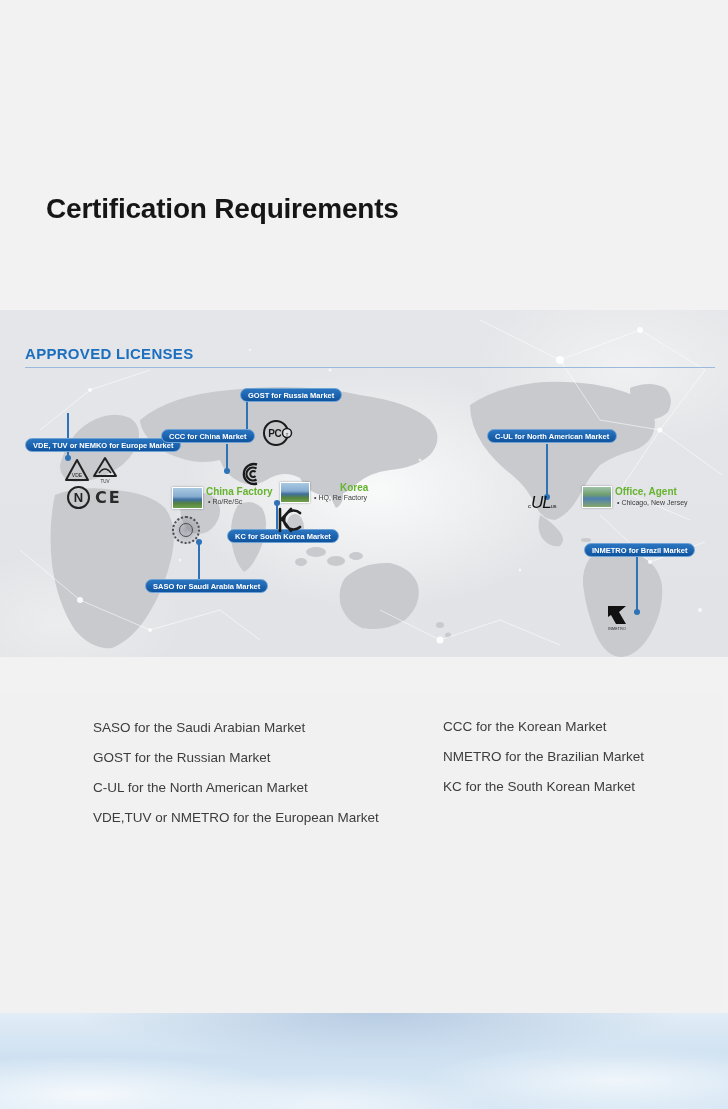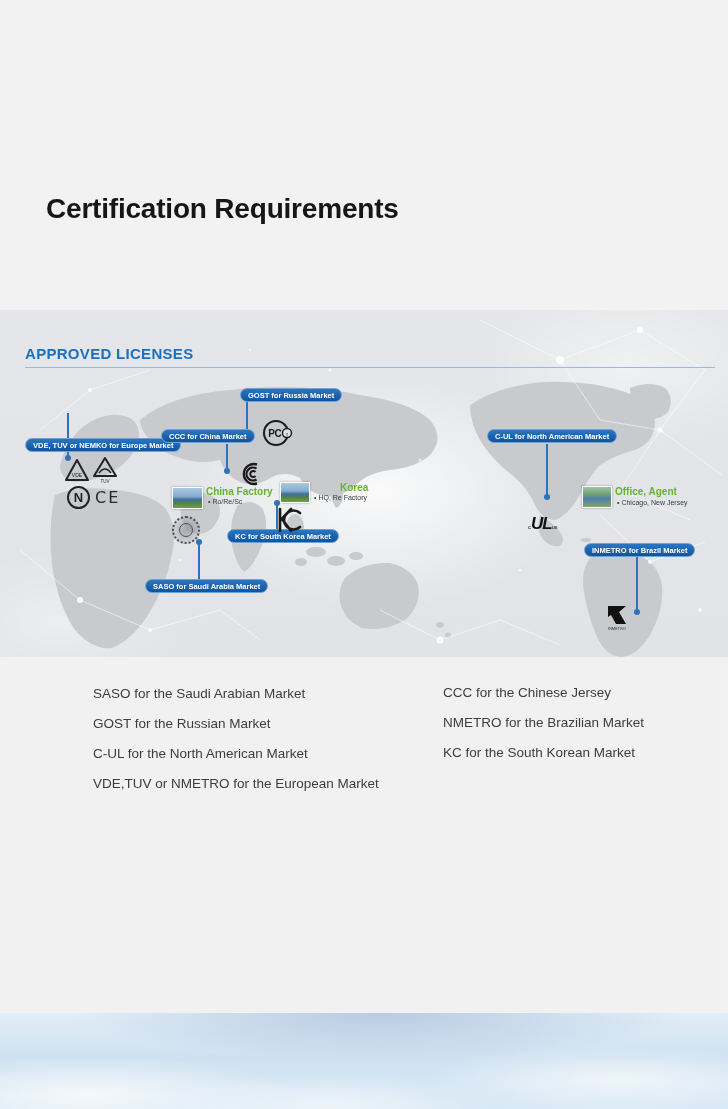--- a/index.html
+++ b/index.html
@@ -30,42 +30,42 @@
          display:flex;align-items:center;justify-content:center;white-space:nowrap;box-sizing:border-box;}
 
   .connector{position:absolute;width:2px;background:#2e72b8;}
   .cdot{position:absolute;width:6px;height:6px;border-radius:50%;background:#2e72b8;}
 
   
   .mark{position:absolute;color:#1d1d1f;}
   .nemko-circle{width:19px;height:19px;border:2px solid #222;border-radius:50%;
                 display:flex;align-items:center;justify-content:center;
                 font-weight:bold;font-size:13px;color:#222;}
-  .ce-mark{font-size:16px;font-weight:400;color:#2a2a2a;letter-spacing:2px;
+  .ce-mark{font-size:16px;font-weight:700;color:#2a2a2a;letter-spacing:2px;
            font-family:"DejaVu Sans",sans-serif;}
   .ul-mark{display:flex;align-items:flex-end;color:#111;}
   .ul-c{font-size:6px;margin-bottom:2px;}
-  .ul-core{font-size:17px;font-weight:bold;font-style:italic;line-height:17px;letter-spacing:-1px;margin-top:21px;}
+  .ul-core{font-size:17px;font-weight:normal;font-style:italic;line-height:17px;letter-spacing:-1px;}
   .ul-us{font-size:5.5px;margin-bottom:2px;}
   .saso-seal{width:28px;height:28px;border-radius:50%;border:2px dotted #4e4e56;
              background:radial-gradient(circle at 50% 50%, rgba(95,95,108,0.45), rgba(120,120,132,0.18) 70%);
              box-sizing:border-box;display:flex;align-items:center;justify-content:center;}
   .saso-inner{width:12px;height:12px;border-radius:50%;border:1px solid #4e4e56;}
   .inmetro-wrap{display:flex;flex-direction:column;align-items:center;}
   .inmetro-label{font-size:3.5px;color:#222;margin-top:1px;letter-spacing:0.3px;}
 
   
   .thumb{position:absolute;border:1px solid #fff;box-shadow:0 0 2px rgba(0,0,0,0.35);box-sizing:border-box;}
   .thumb-factory{background:linear-gradient(180deg,#a9c9e2 0%,#86add0 42%,#3f6f9d 58%,#57853d 78%,#6fa04f 100%);}
   .thumb-office{background:linear-gradient(180deg,#9fc3a9 0%,#6f9f6f 38%,#4f7fae 58%,#86a86b 100%);}
   .loc-name{position:absolute;font-size:10px;font-weight:bold;color:#66b32e;white-space:nowrap;}
   .loc-detail{position:absolute;font-size:7px;color:#3a3a3a;white-space:nowrap;}
 
   
-  .license-list{position:absolute;left:0;top:659px;width:721px;height:356px;background:#f1f1f2;}
+  .license-list{position:absolute;left:0;top:693px;width:721px;height:356px;background:#f1f1f2;}
   .license-item{position:absolute;font-size:13.5px;color:#3d3d3d;white-space:nowrap;}
 
   
   .sky-footer{position:absolute;left:0;top:1013px;width:728px;height:96px;
     background:
       radial-gradient(ellipse 300px 55px at 12% 85%, rgba(255,255,255,0.75), transparent 70%),
       radial-gradient(ellipse 280px 50px at 85% 70%, rgba(255,255,255,0.65), transparent 70%),
       radial-gradient(ellipse 240px 45px at 45% 95%, rgba(255,255,255,0.55), transparent 70%),
       radial-gradient(ellipse 420px 65px at 52% 0%, rgba(148,176,210,0.55), transparent 72%),
       linear-gradient(180deg,#e2edf6 0%,#cfe1f1 45%,#d8e8f5 100%);}
@@ -245,20 +245,20 @@
     <div class="loc-name" style="left:615px;top:176px;">Office, Agent</div>
     <div class="loc-detail" style="left:617px;top:189px;">• Chicago, New Jersey</div>
 
   </div>
 
   <div class="license-list">
     <div class="license-item" style="left:93px;top:27px;">SASO for the Saudi Arabian Market</div>
     <div class="license-item" style="left:93px;top:57px;">GOST for the Russian Market</div>
     <div class="license-item" style="left:93px;top:87px;">C-UL for the North American Market</div>
     <div class="license-item" style="left:93px;top:117px;">VDE,TUV or NMETRO for the European Market</div>
-    <div class="license-item" style="left:443px;top:26px;">CCC for the Chinese Jersey</div>
+    <div class="license-item" style="left:443px;top:26px;">CCC for the Korean Market</div>
     <div class="license-item" style="left:443px;top:56px;">NMETRO for the Brazilian Market</div>
     <div class="license-item" style="left:443px;top:86px;">KC for the South Korean Market</div>
   </div>
 
   <div class="sky-footer"></div>
 
 </div>
 
 </body></html>

